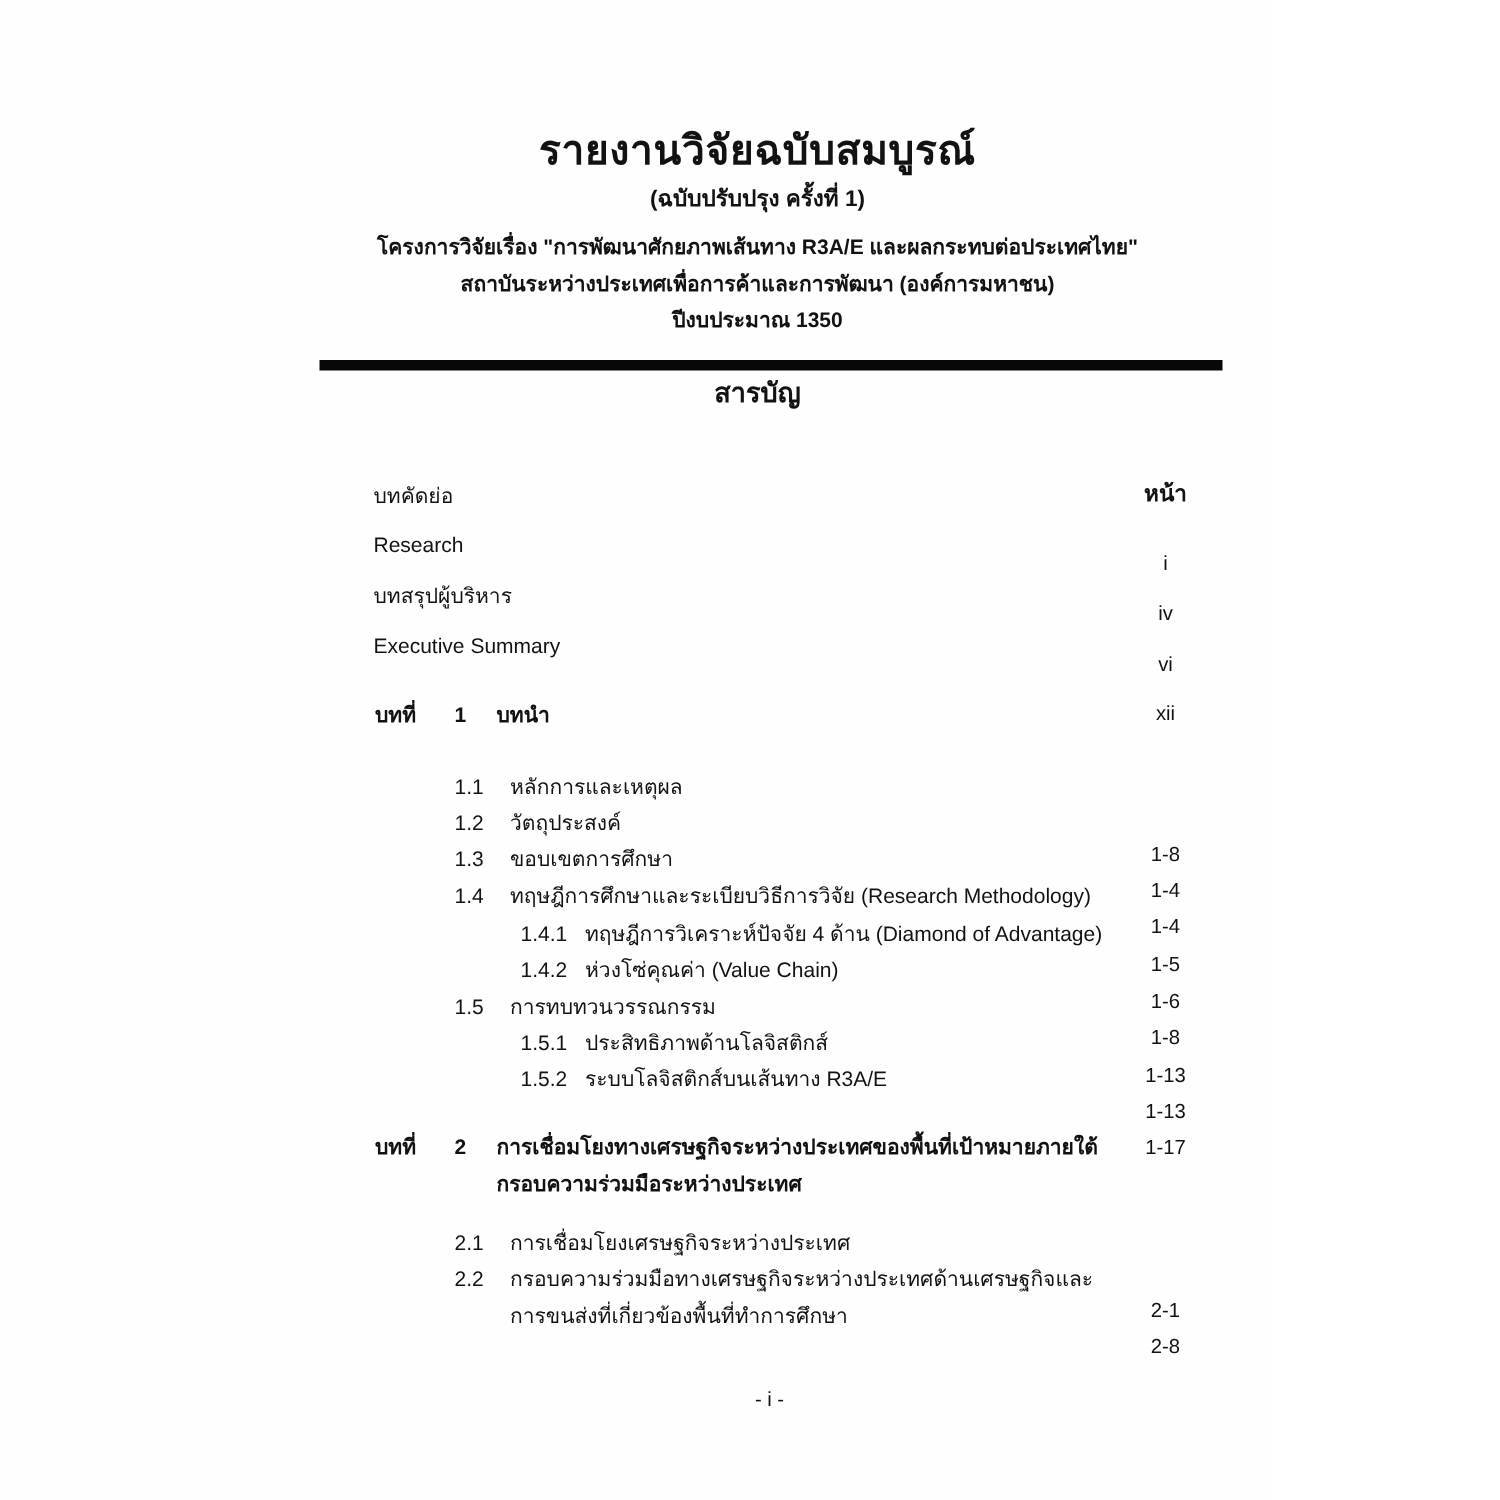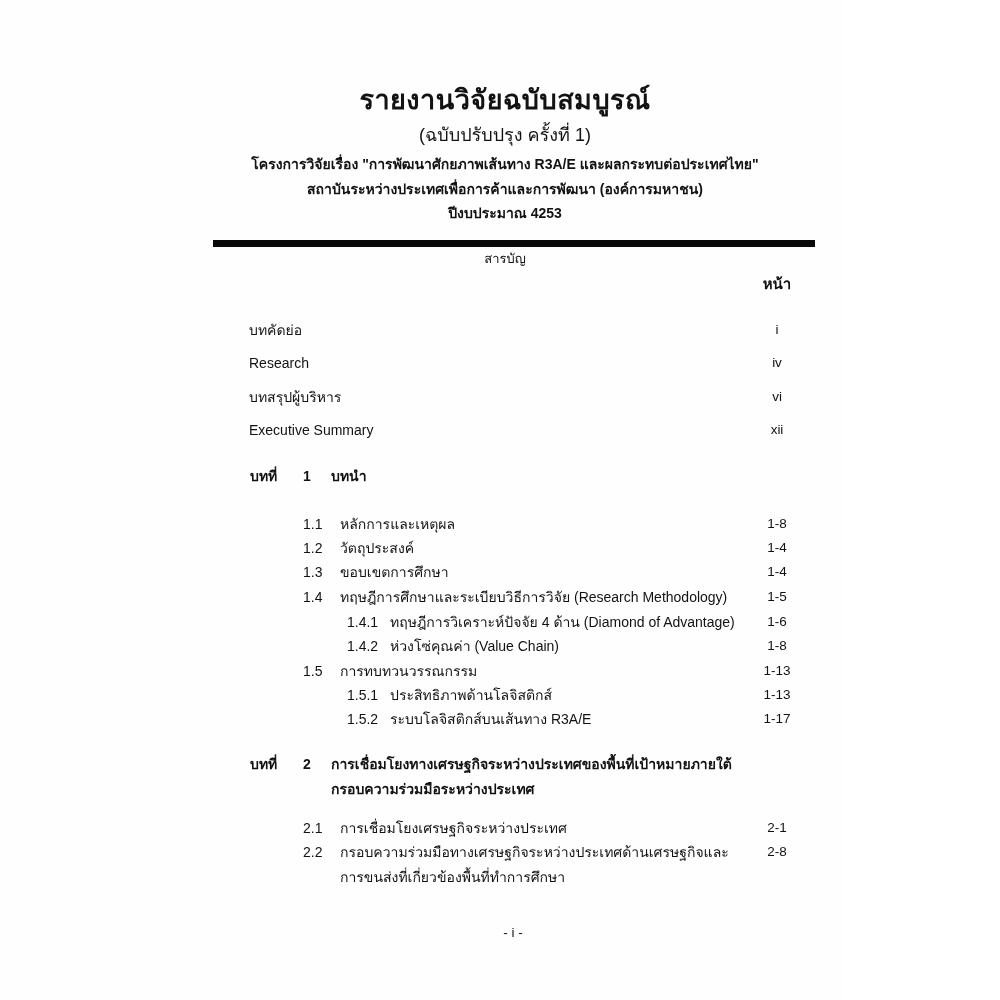--- a/index.html
+++ b/index.html
@@ -17,41 +17,42 @@
     position: relative;
     width: 844px;
     height: 1000px;
     background: #fefefe;
     overflow: hidden;
   }
   .abs { position: absolute; white-space: nowrap; line-height: 1.25; }
   .centered { left: 10px; width: 990px; text-align: center; }
 
   .doc-title    { top: 84px;  font-size: 27px; font-weight: 700; letter-spacing: .5px; }
-  .doc-subtitle { top: 124px; font-size: 18px; font-weight: 400; }
+  .doc-subtitle { top: 124px; font-size: 15px; font-weight: 700; }
   .hdr-line3    { top: 156px; font-size: 14px; font-weight: 600; }
   .hdr-line4    { top: 181px; font-size: 14px; font-weight: 600; }
   .hdr-line5    { top: 205px; font-size: 14px; font-weight: 600; }
 
   .divider {
     position: absolute;
     left: 213px; top: 240px;
     width: 602px; height: 7px;
     background: #080808;
   }
 
-  .toc-heading  { top: 251px; font-size: 13px; font-weight: 400; }
+  .toc-heading  { top: 251px; font-size: 18px; font-weight: 700; }
 
   .pagecol {
     position: absolute;
     left: 741px; width: 72px;
     text-align: center;
     font-size: 13.5px;
     white-space: nowrap;
     line-height: 1.25;
+    margin-top: 46px;
   }
   .page-col-header { top: 275px; font-size: 15px; font-weight: 700; }
 
   .lbl  { font-size: 14px; }
 
   .fm-label   { left: 249px; }
   .ch-prefix  { left: 250px; font-weight: 700; }
   .ch-number  { left: 303px; font-weight: 700; }
   .ch-title   { left: 331px; font-weight: 700; }
   .e-num      { left: 303px; }
@@ -63,21 +64,21 @@
 </style>
 </head>
 <body>
 
 <div class="page">
 
   <div class="abs centered doc-title">รายงานวิจัยฉบับสมบูรณ์</div>
   <div class="abs centered doc-subtitle">(ฉบับปรับปรุง ครั้งที่ 1)</div>
   <div class="abs centered hdr-line3">โครงการวิจัยเรื่อง "การพัฒนาศักยภาพเส้นทาง R3A/E  และผลกระทบต่อประเทศไทย"</div>
   <div class="abs centered hdr-line4">สถาบันระหว่างประเทศเพื่อการค้าและการพัฒนา (องค์การมหาชน)</div>
-  <div class="abs centered hdr-line5">ปีงบประมาณ 4253</div>
+  <div class="abs centered hdr-line5">ปีงบประมาณ 1350</div>
 
   <div class="divider"></div>
 
   <div class="abs centered toc-heading">สารบัญ</div>
   <div class="pagecol page-col-header">หน้า</div>
 
   <div class="abs lbl fm-label" style="top:322px">บทคัดย่อ</div>
   <div class="pagecol" style="top:322px">i</div>
 
   <div class="abs lbl fm-label" style="top:355px">Research</div>

